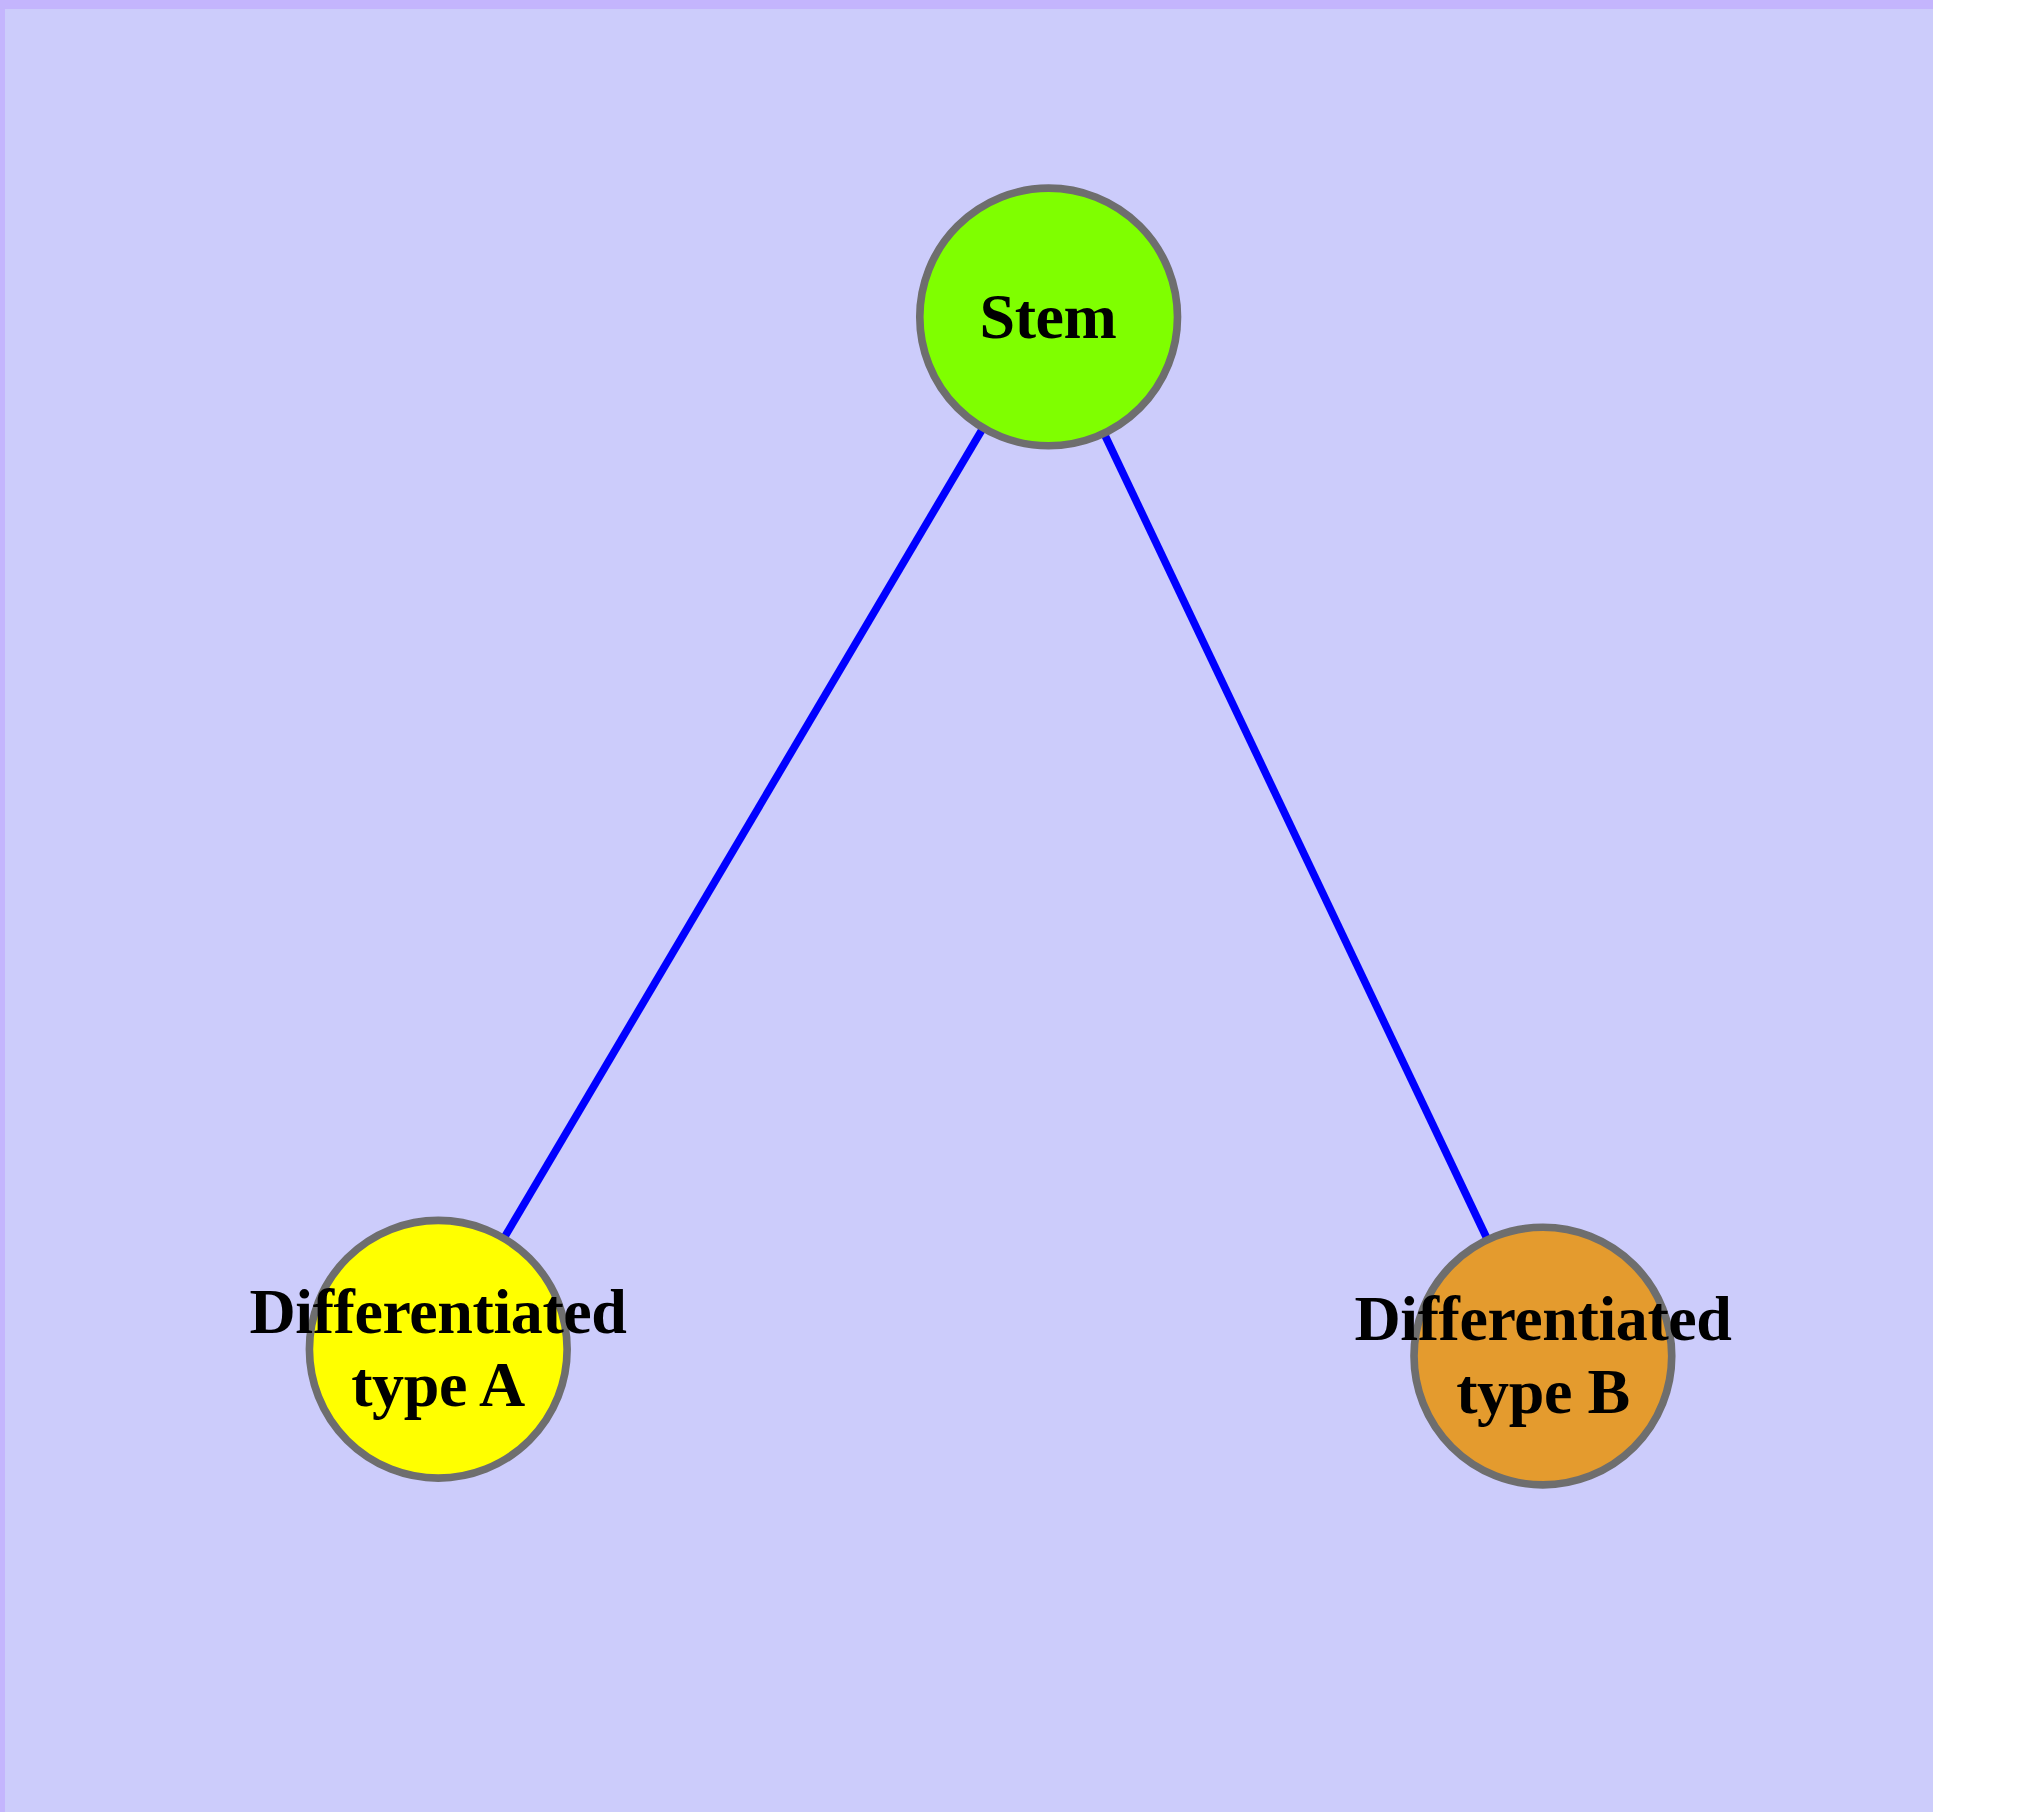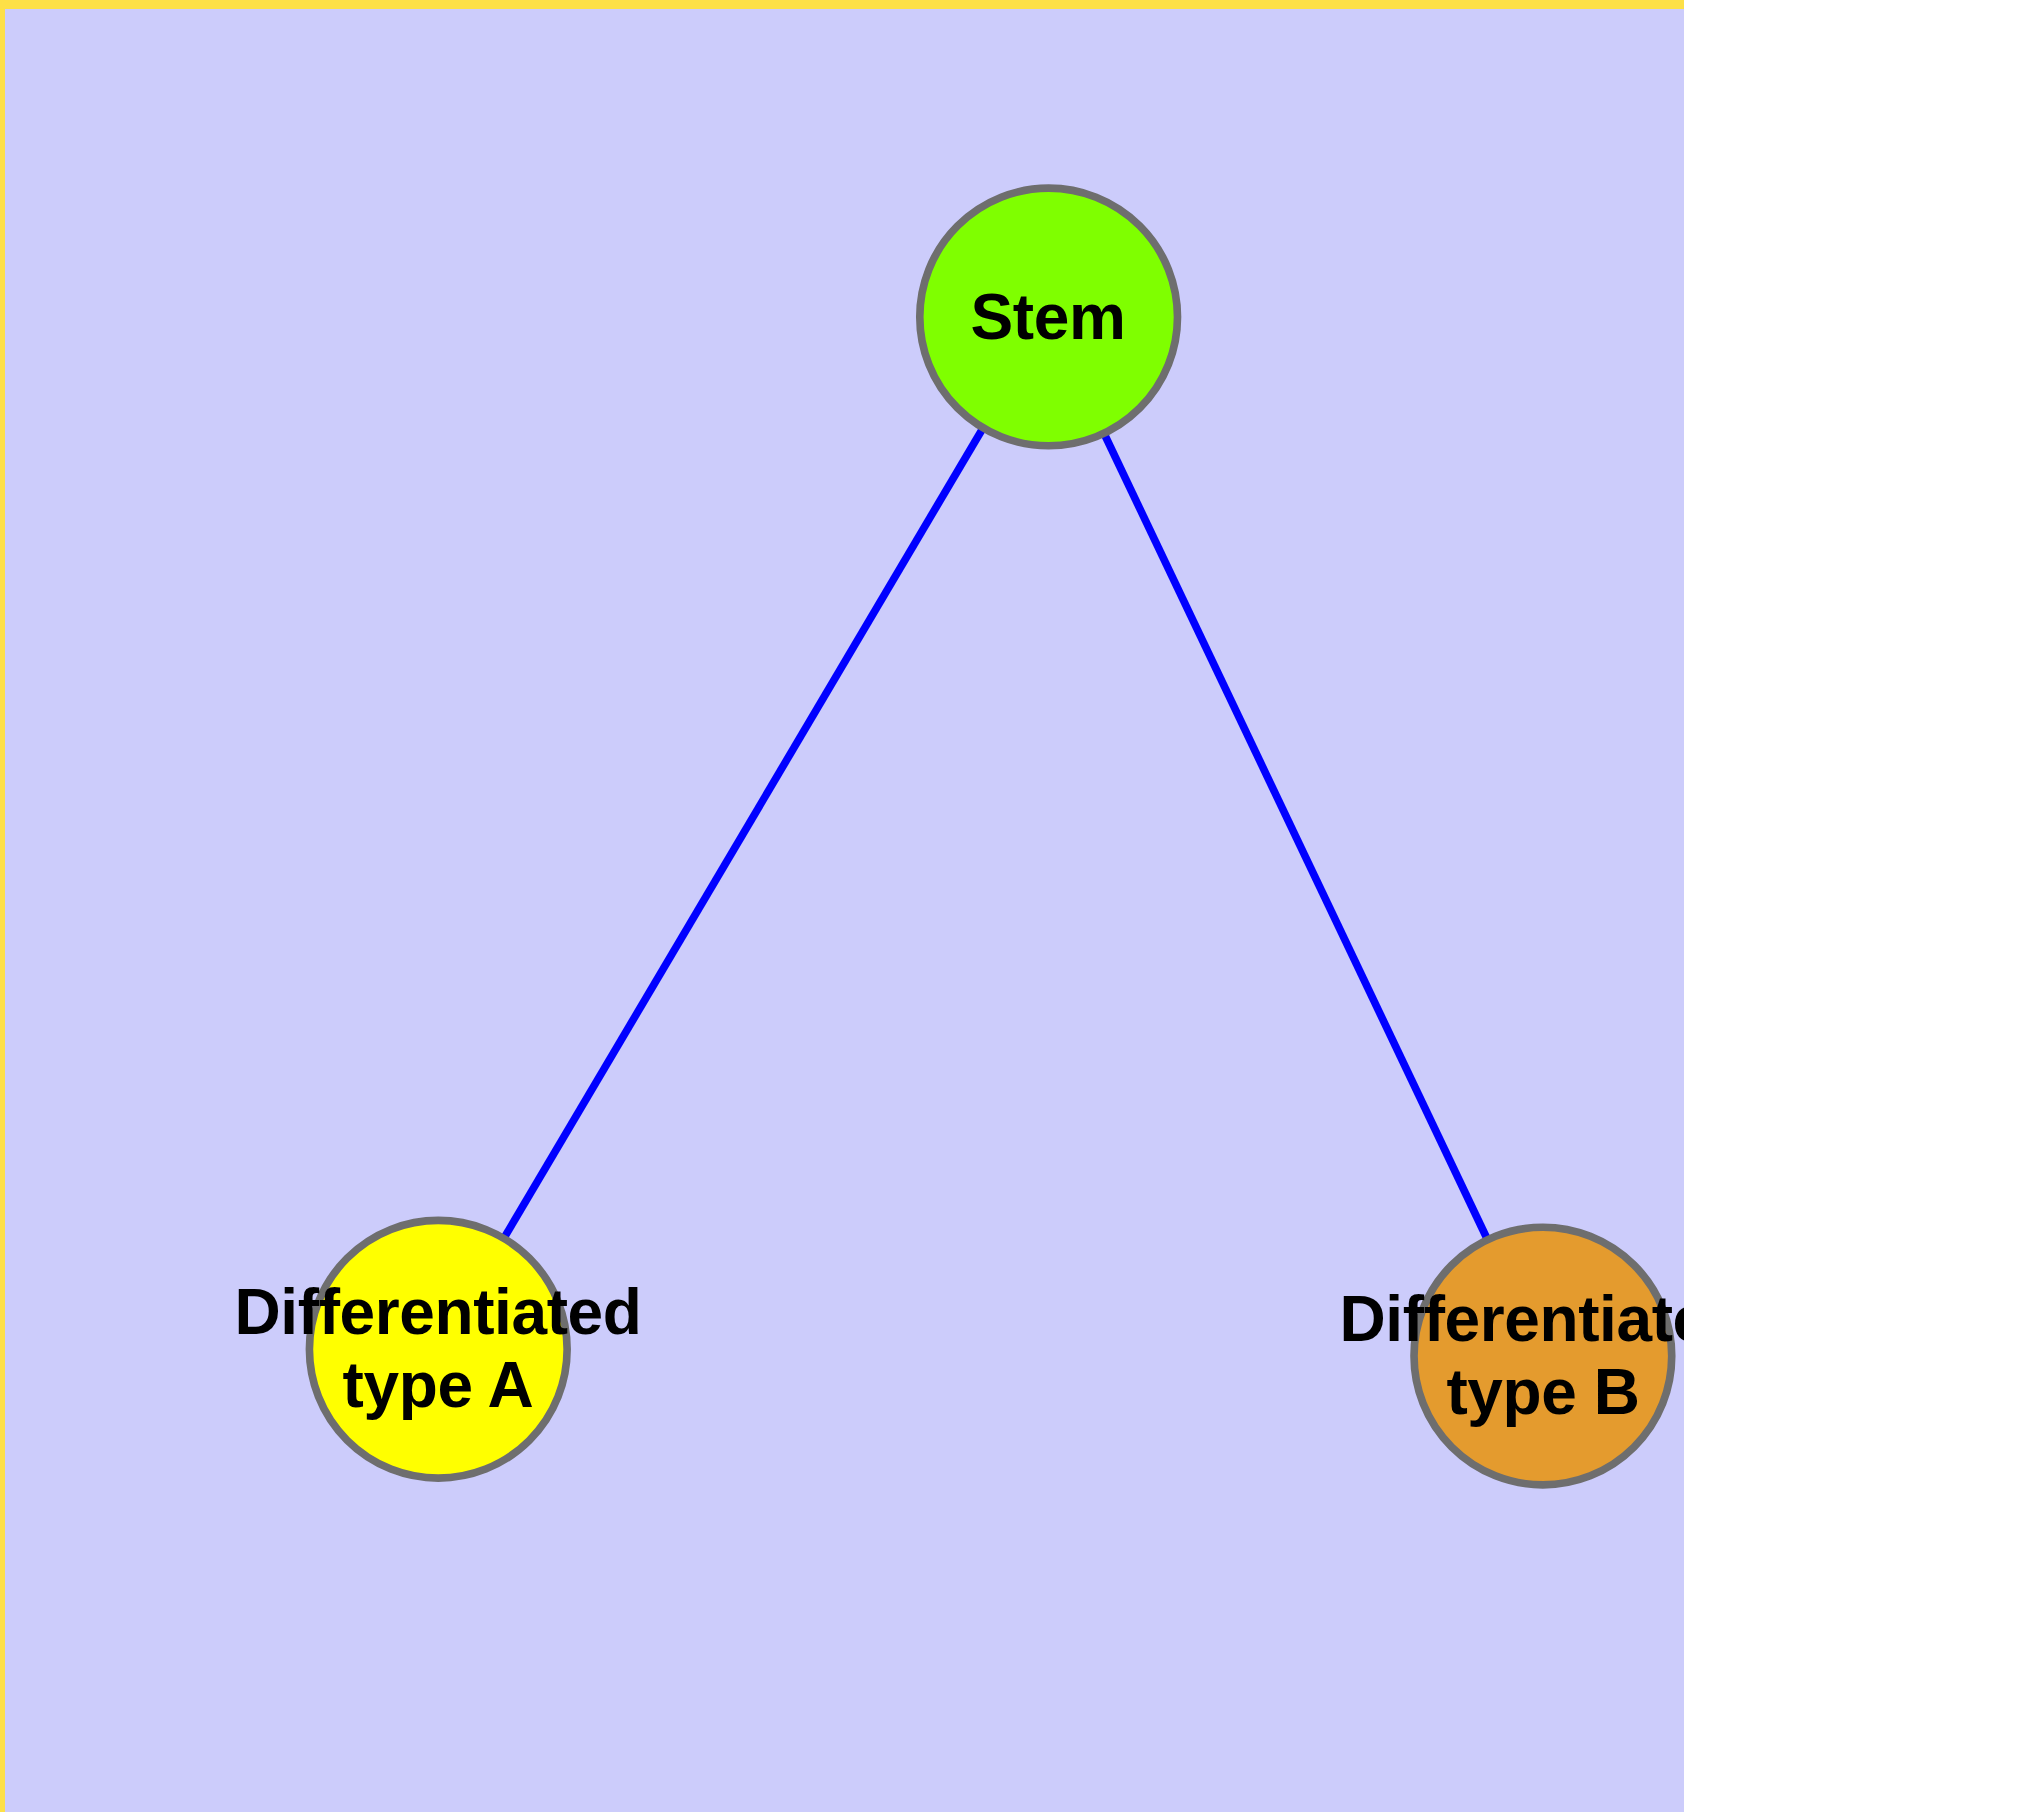--- a/index.html
+++ b/index.html
@@ -3,25 +3,25 @@
 <meta charset="utf-8">
 <title>Cell differentiation graph</title>
 <style>
   html, body {
     margin: 0;
     padding: 0;
     background: #ffffff;
   }
   #canvas {
     position: relative;
-    width: 1684px;
+    width: 1933px;
     height: 1812px;
-    background: #fde047;
+    background: #c4b5fd;
     overflow: hidden;
-    font-family: Liberation Sans, sans-serif;
+    font-family: Liberation Serif, serif;
   }
   #plot-area {
     position: absolute;
     left: 5.1px;
     top: 8.5px;
     width: 2015px;
     height: 1804px;
     background: #ccccfb;
   }
   #graph-svg {

